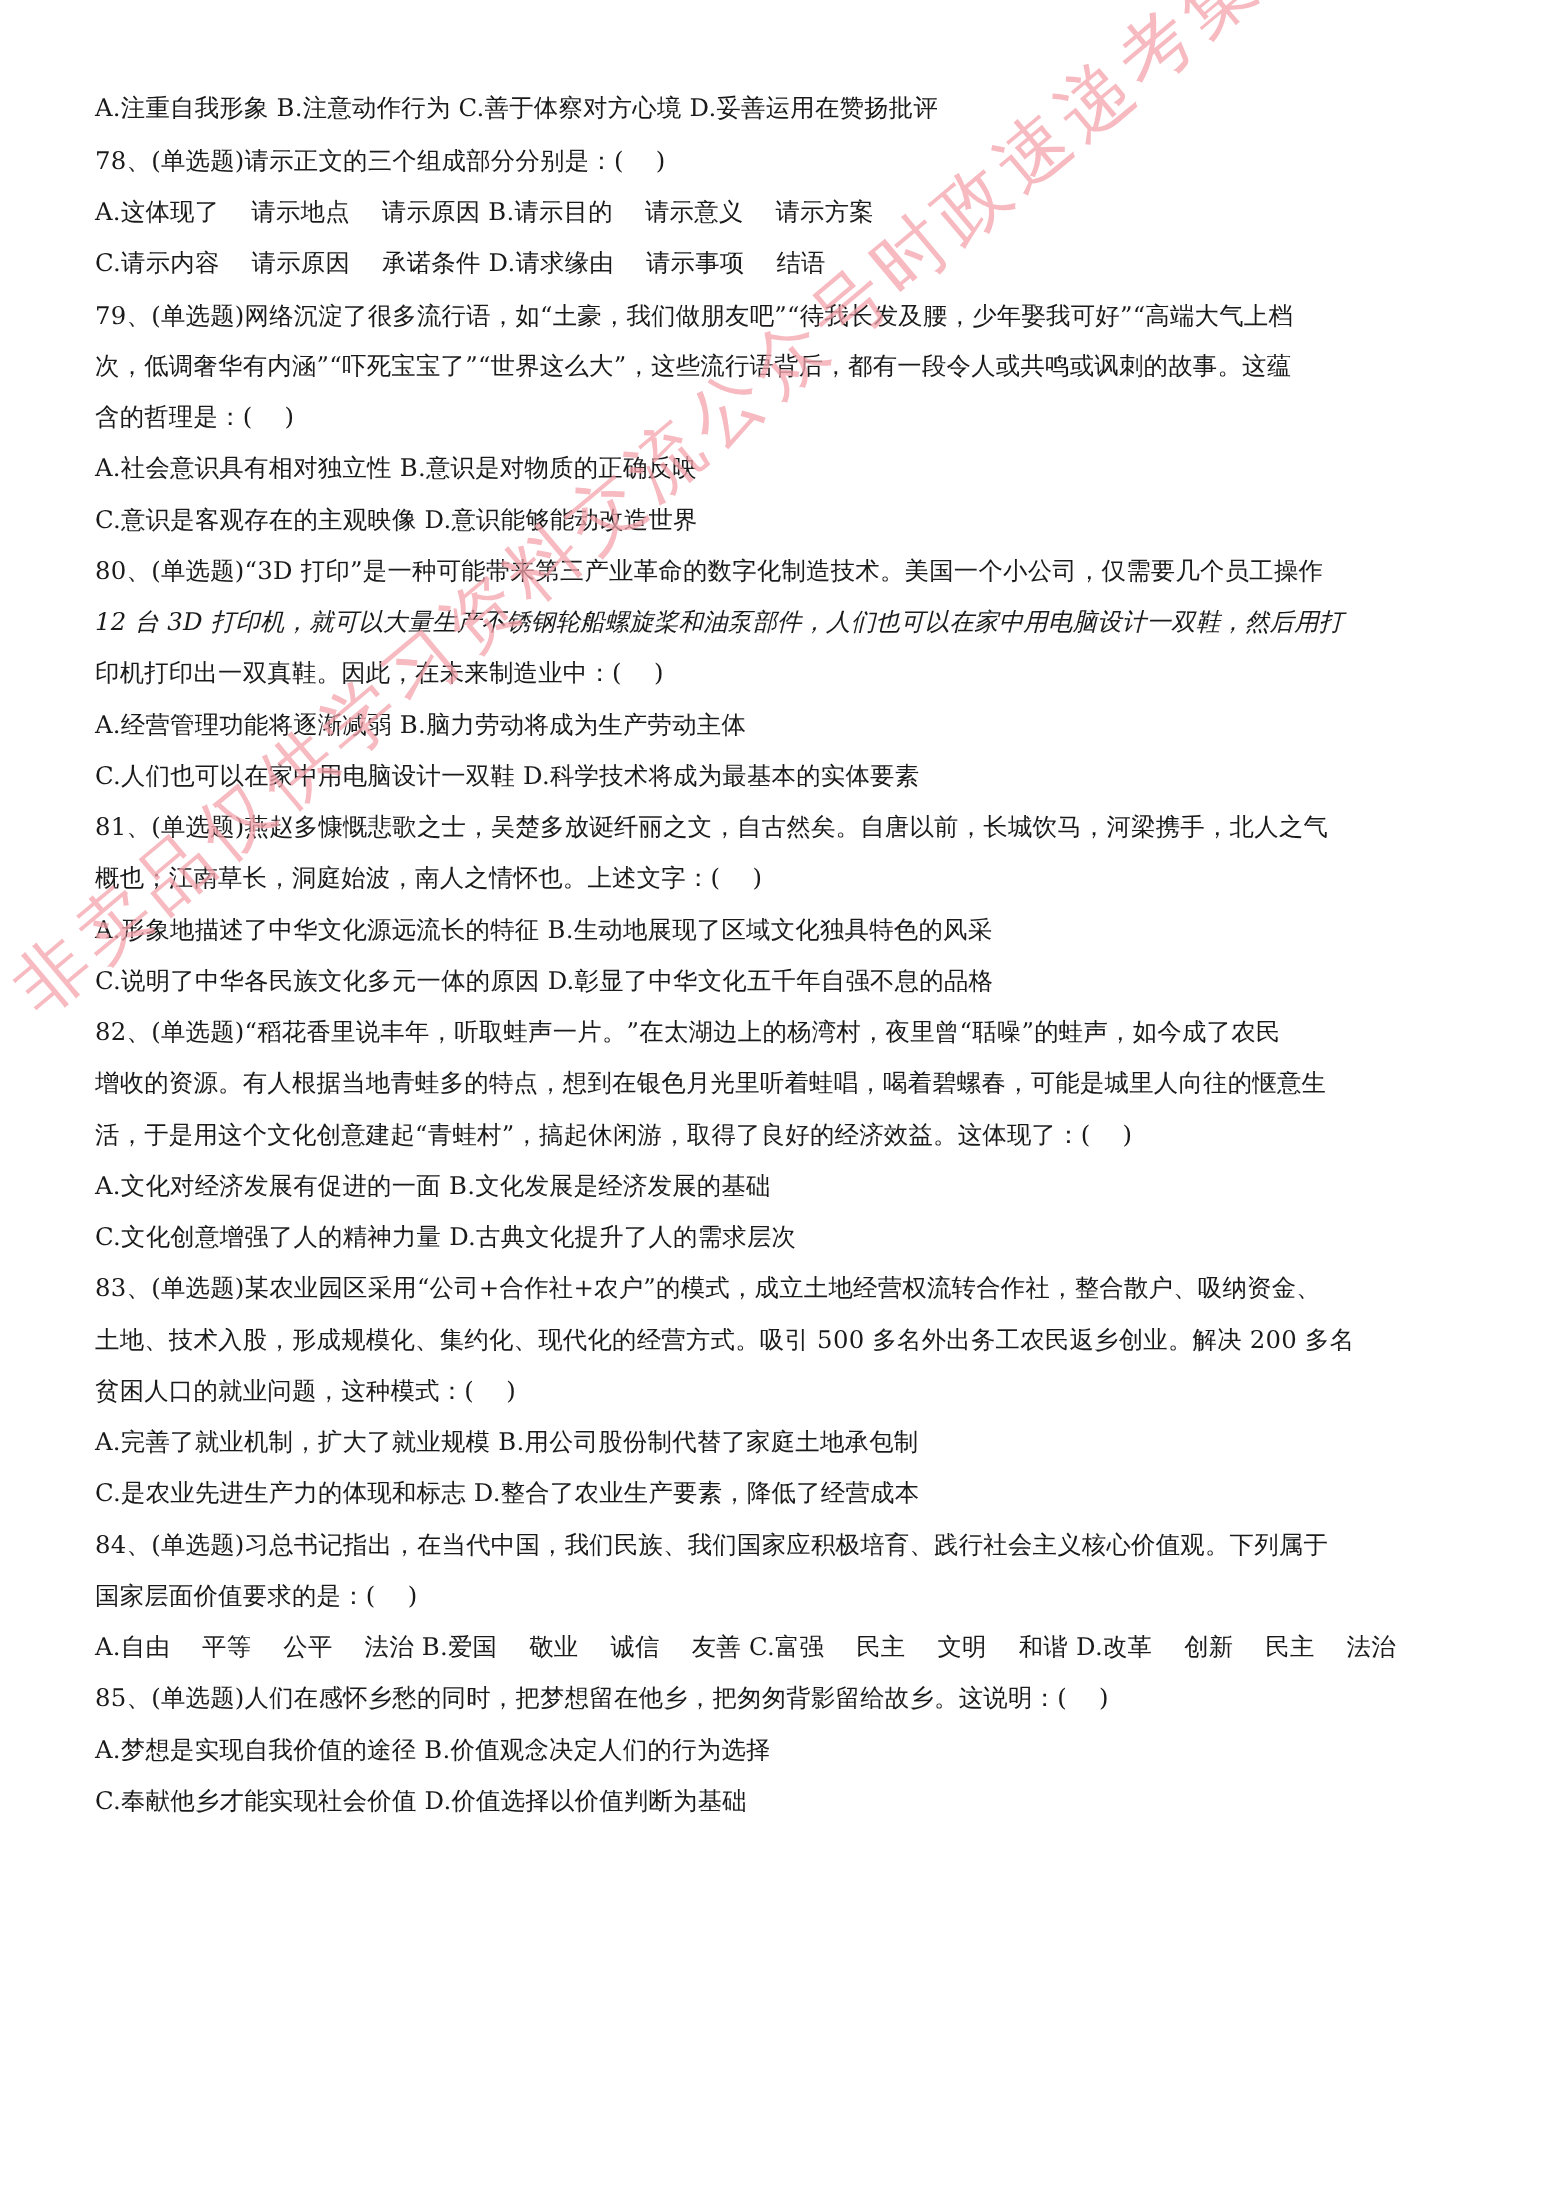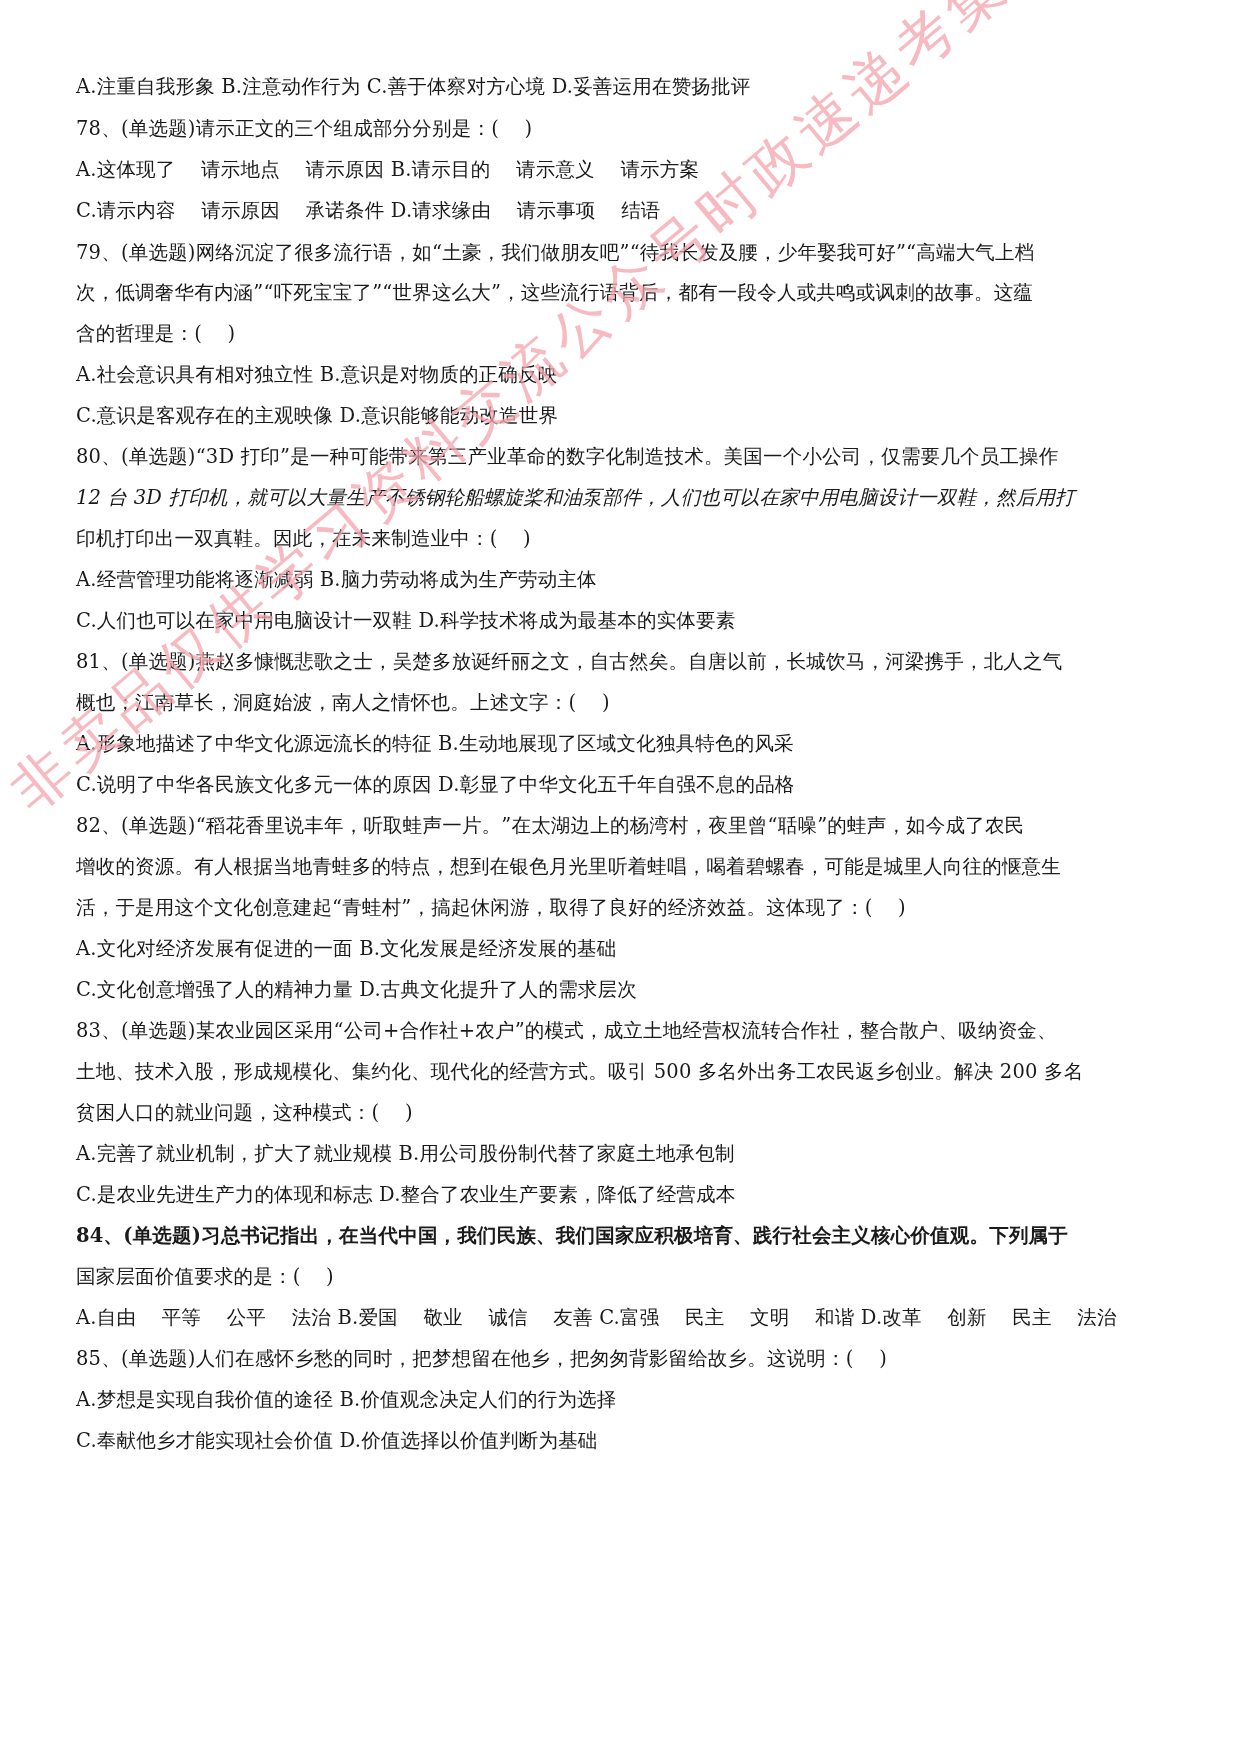--- a/index.html
+++ b/index.html
@@ -50,21 +50,21 @@
       <div class="line" style="top: 814px;">82、(单选题)“稻花香里说丰年，听取蛙声一片。”在太湖边上的杨湾村，夜里曾“聒噪”的蛙声，如今成了农民</div>
       <div class="line" style="top: 855px;">增收的资源。有人根据当地青蛙多的特点，想到在银色月光里听着蛙唱，喝着碧螺春，可能是城里人向往的惬意生</div>
       <div class="line" style="top: 896px;">活，于是用这个文化创意建起“青蛙村”，搞起休闲游，取得了良好的经济效益。这体现了：(    )</div>
       <div class="line" style="top: 937px;">A.文化对经济发展有促进的一面 B.文化发展是经济发展的基础</div>
       <div class="line" style="top: 978px;">C.文化创意增强了人的精神力量 D.古典文化提升了人的需求层次</div>
       <div class="line" style="top: 1019px;">83、(单选题)某农业园区采用“公司+合作社+农户”的模式，成立土地经营权流转合作社，整合散户、吸纳资金、</div>
       <div class="line" style="top: 1060px;">土地、技术入股，形成规模化、集约化、现代化的经营方式。吸引 500 多名外出务工农民返乡创业。解决 200 多名</div>
       <div class="line" style="top: 1101px;">贫困人口的就业问题，这种模式：(    )</div>
       <div class="line" style="top: 1142px;">A.完善了就业机制，扩大了就业规模 B.用公司股份制代替了家庭土地承包制</div>
       <div class="line" style="top: 1183px;">C.是农业先进生产力的体现和标志 D.整合了农业生产要素，降低了经营成本</div>
-      <div class="line" style="top: 1224px; font-weight: bold;">84、(单选题)习总书记指出，在当代中国，我们民族、我们国家应积极培育、践行社会主义核心价值观。下列属于</div>
+      <div class="line" style="top: 1224px;">84、(单选题)习总书记指出，在当代中国，我们民族、我们国家应积极培育、践行社会主义核心价值观。下列属于</div>
       <div class="line" style="top: 1265px;">国家层面价值要求的是：(    )</div>
       <div class="line" style="top: 1306px;">A.自由    平等    公平    法治 B.爱国    敬业    诚信    友善 C.富强    民主    文明    和谐 D.改革    创新    民主    法治</div>
       <div class="line" style="top: 1347px;">85、(单选题)人们在感怀乡愁的同时，把梦想留在他乡，把匆匆背影留给故乡。这说明：(    )</div>
       <div class="line" style="top: 1388px;">A.梦想是实现自我价值的途径 B.价值观念决定人们的行为选择</div>
       <div class="line" style="top: 1429px;">C.奉献他乡才能实现社会价值 D.价值选择以价值判断为基础</div>
     </div>
   <div class="watermark">非卖品仅供学习资料交流公众号时政速递考集子网络</div>
 </div>
 
 </body></html>

